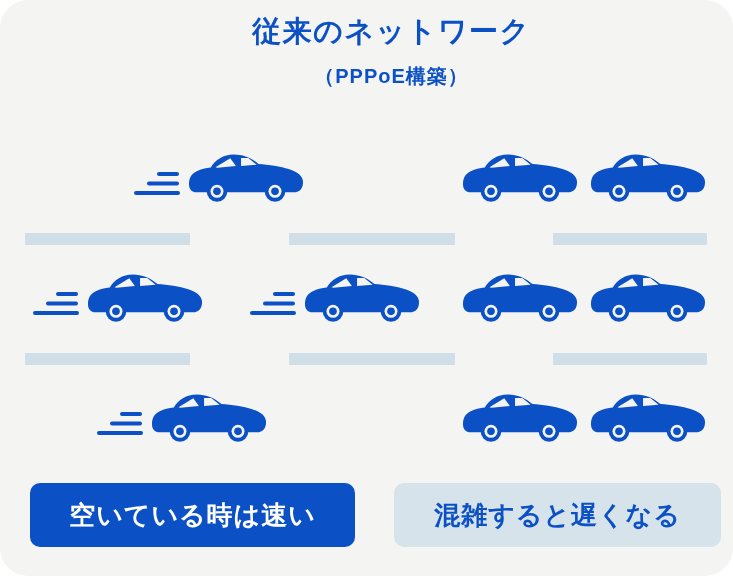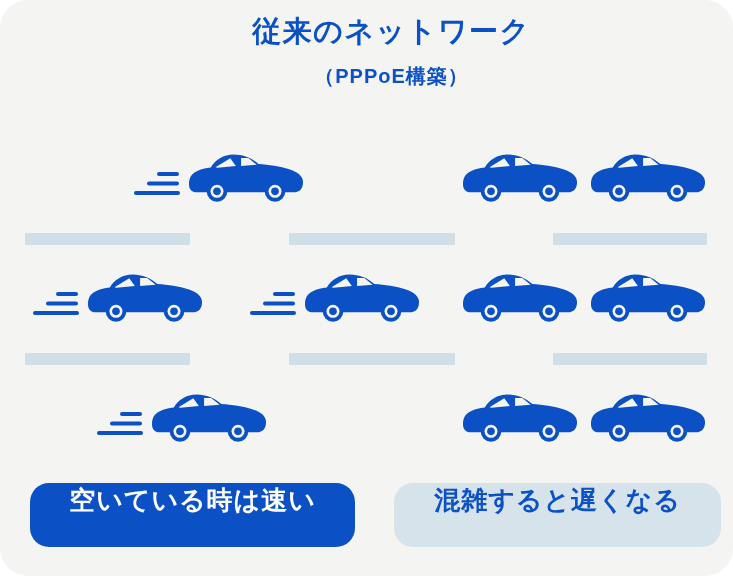--- a/index.html
+++ b/index.html
@@ -26,22 +26,22 @@
   }
   .title .line1{font-size:29px;letter-spacing:1.5px;line-height:45px;}
   .title .line2{font-size:20px;letter-spacing:1px;line-height:45px;}
   .lane-dash{
     position:absolute;height:12px;
     background:var(--divider);
     border-radius:1px;
   }
   .badge{
     position:absolute;top:483px;height:64px;
-    border-radius:19px;
-    display:flex;justify-content:center;
+    border-radius:10px;
+    display:flex;align-items:center;justify-content:center;
     font-weight:700;font-size:26px;letter-spacing:1px;
   }
   .badge.fast{left:30px;width:325px;background:var(--blue);color:#ffffff;}
   .badge.slow{left:394px;width:327px;background:var(--pale);color:var(--blue);}
   .car-body,.car-tire,.car-hub{fill:var(--blue);}
   .car-window,.car-ring{fill:var(--bg);}
   .speed-bar{fill:var(--blue);}
   svg.sprite{position:absolute;display:block;}
 </style>
 </head>

